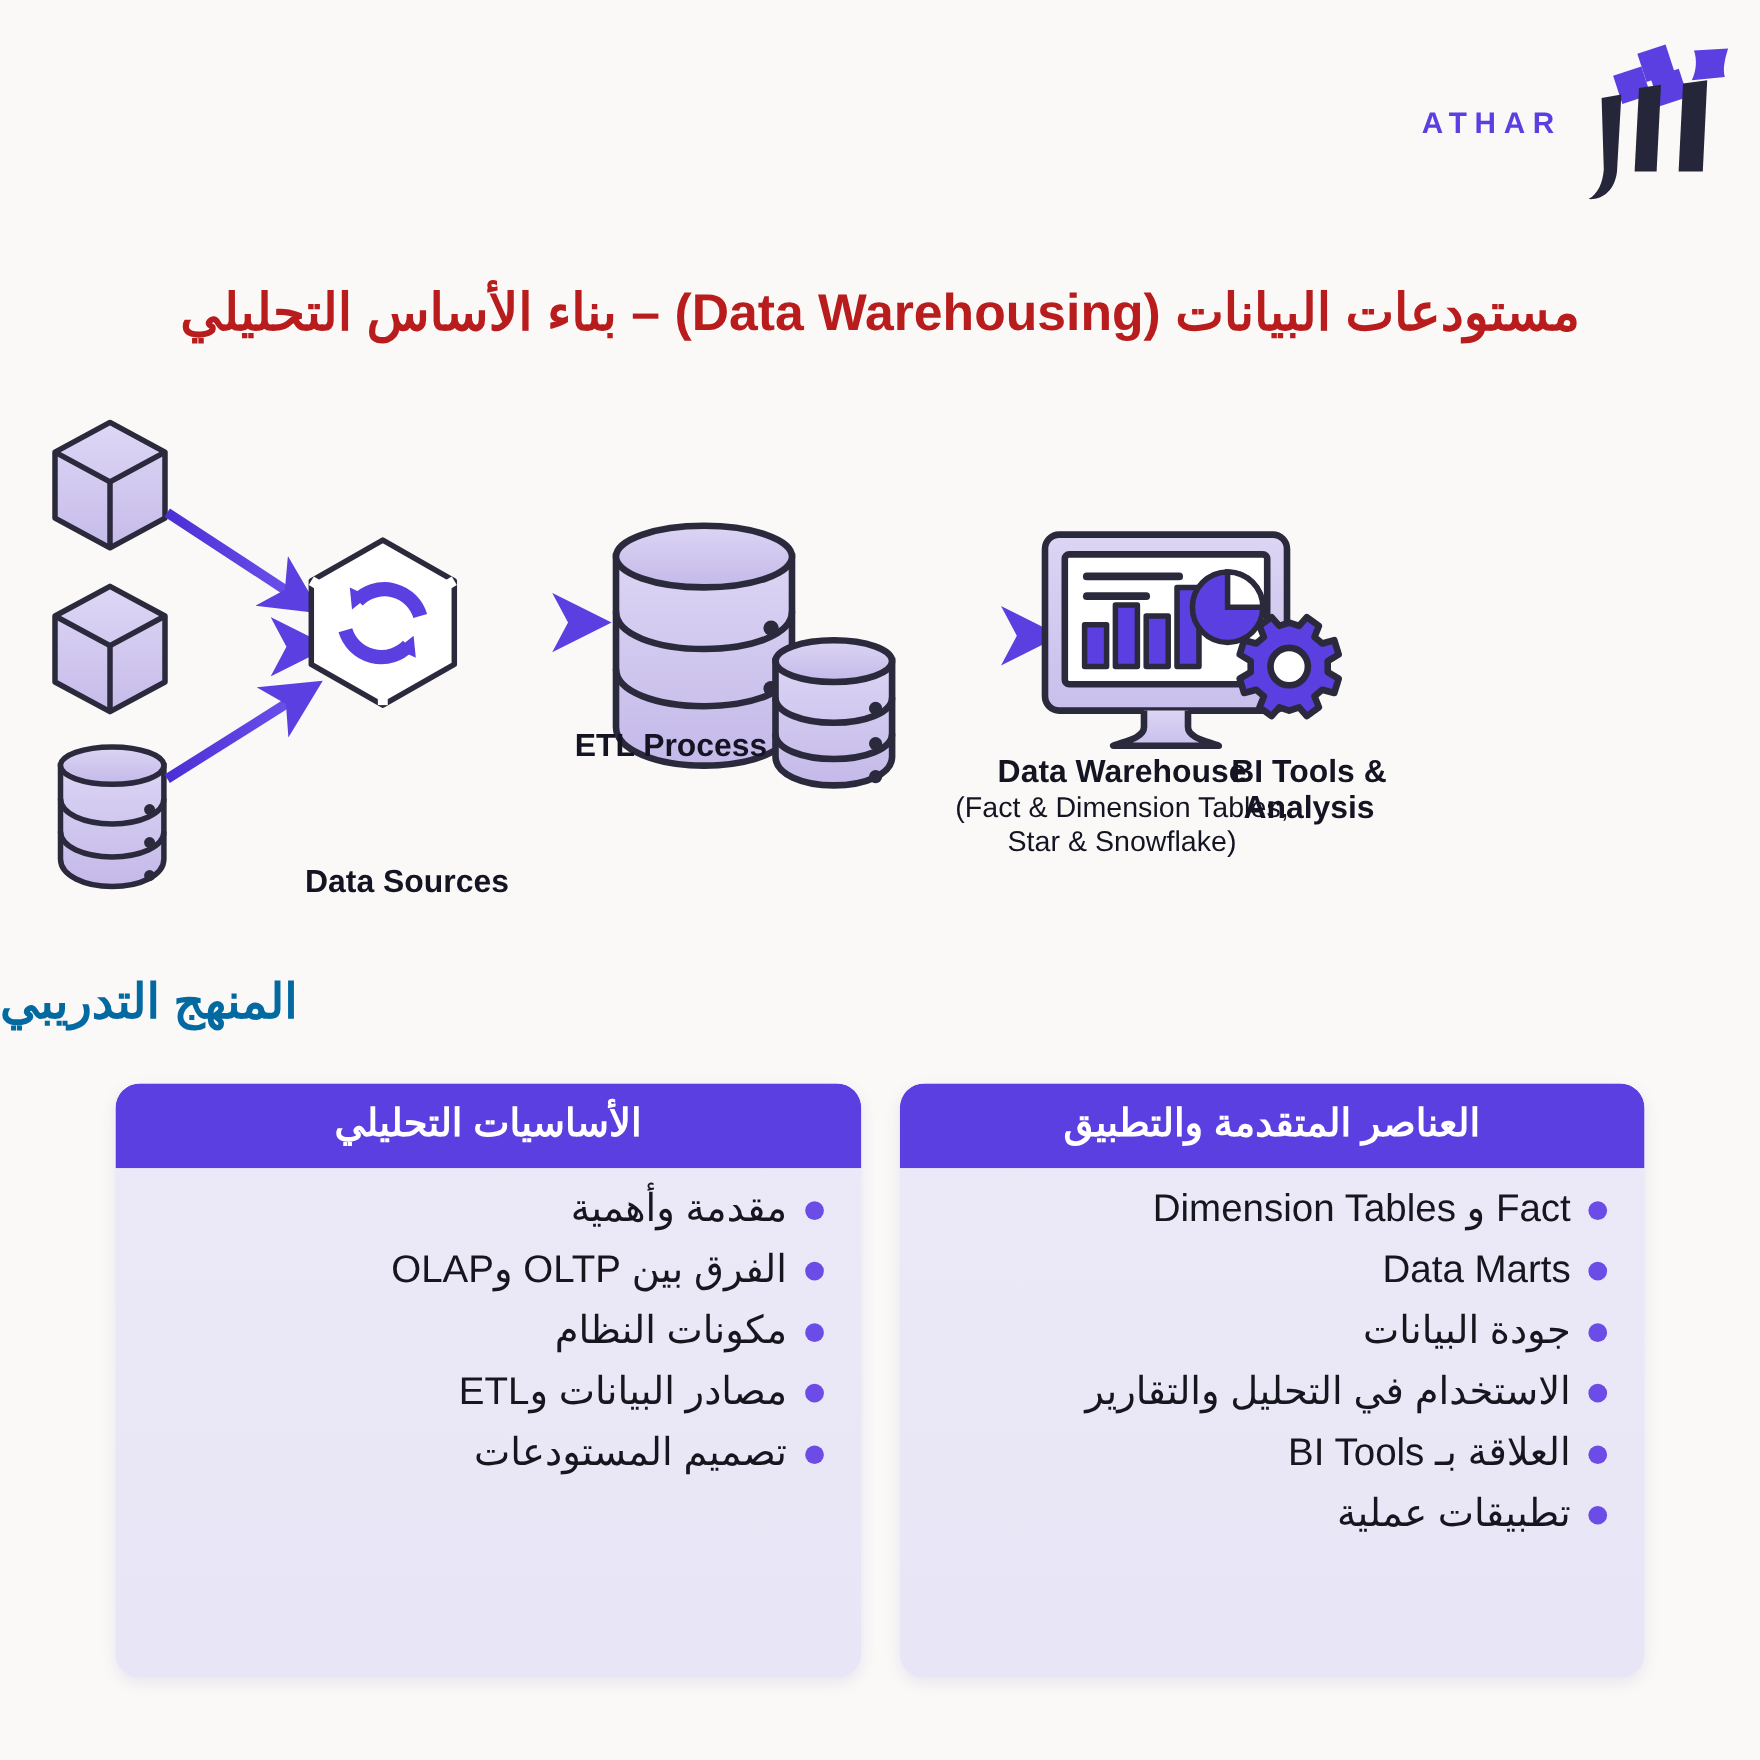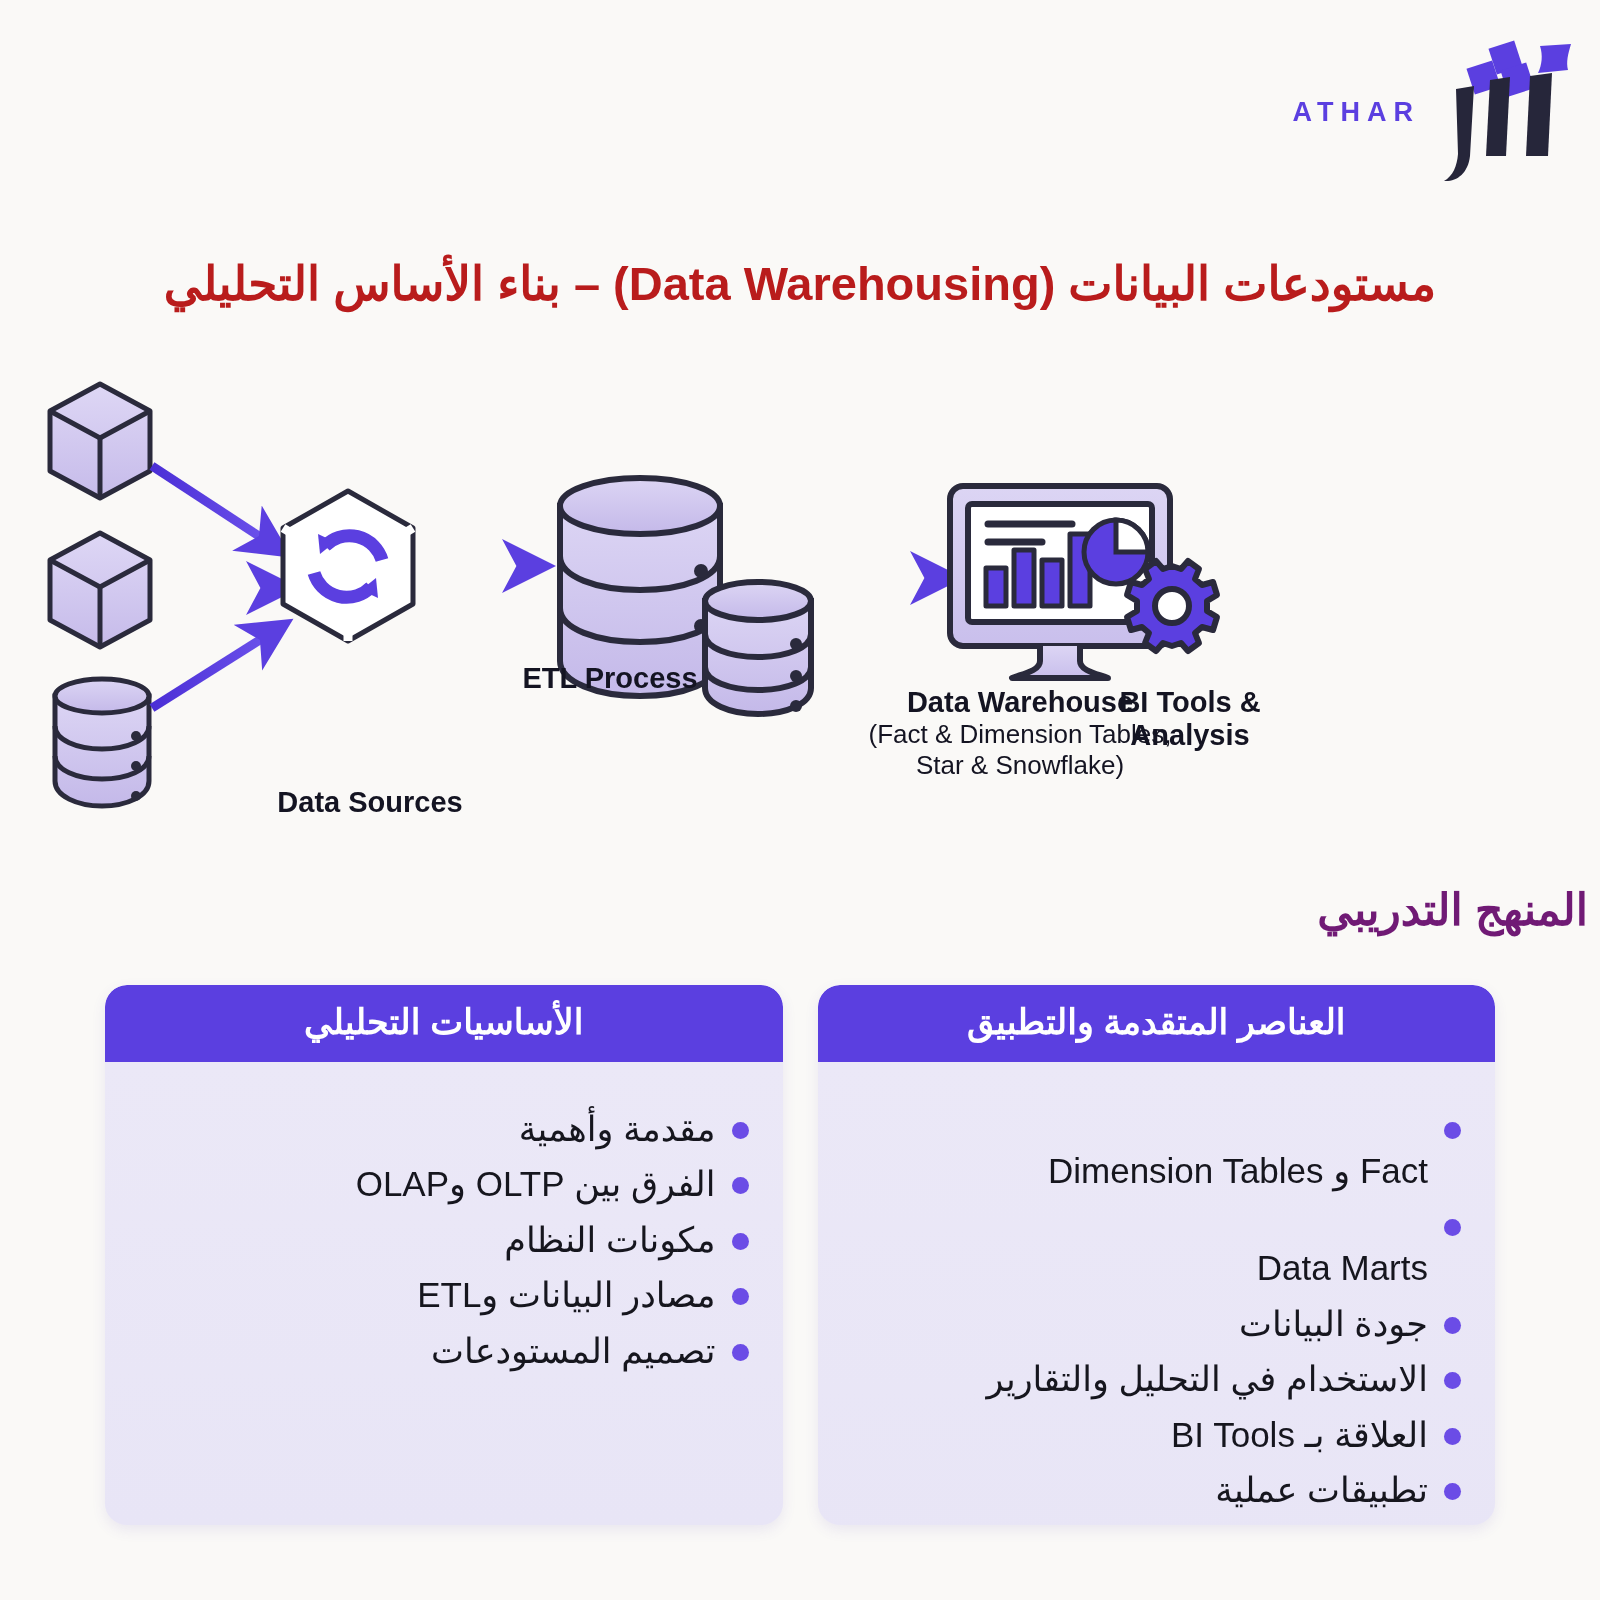--- a/index.html
+++ b/index.html
@@ -58,25 +58,25 @@
   .dg-label .l1{ font-weight:bold; font-size:29px; line-height:1.14; white-space:nowrap;}
   .dg-label .l2{ font-weight:normal; font-size:26px; line-height:1.18; }
 
   #lbl-sources{ left:190px; top:430px; width:360px; }
   #lbl-etl    { left:430px; top:306px; width:360px; }
   #lbl-dw     { left:700px; top:330px; width:640px; }
   #lbl-bi     { left:1010px; top:330px; width:360px; }
 
   
   .section-heading{
-    position:absolute; top:884px; left:0; right:12px;
-    text-align:right;
+    position:absolute; top:884px; left:0; right:0;
+    text-align:left;
     font-size:44px;
     font-weight:bold;
-    color:#701a75;
+    color:#0369a1;
     direction:rtl;
   }
 
   
   .cards{
     position:absolute; top:985px; left:105px;
     width:1390px; height:540px;
     display:flex; flex-direction:row-reverse;
     gap:35px;
     direction:rtl;
@@ -95,21 +95,21 @@
     font-size:35px;
     font-weight:bold;
     text-align:center;
     padding:18px 16px 20px;
     line-height:1.1;
     border-radius:22px 22px 0 0;
   }
   .card-body{
     flex:1;
     background:linear-gradient(180deg,#EBE8F7 0%,#E8E5F6 100%);
-    padding:44px 34px 30px;
+    padding:14px 34px 30px;
   }
   .card-list{ list-style:none; }
   .card-list li{
     display:flex;
     flex-direction:row;
     align-items:flex-start;
     justify-content:flex-start;
     gap:16px;
     margin-bottom:10px;
     direction:rtl;
@@ -121,21 +121,21 @@
     background:#6B4CE6;
     margin-top:16px;
   }
   .li-text{
     font-size:35px;
     color:#16161E;
     line-height:1.30;
     text-align:right;
     flex:1;
   }
-  .ltr-item .li-text{ direction:rtl;margin-top:42px; }
+  .ltr-item .li-text{ direction:rtl; }
 </style>
 </head>
 <body>
 
 <div class="logo-wrap">
   <div class="logo-mark">
     <svg width="180" height="150" viewBox="0 0 180 150" xmlns="http://www.w3.org/2000/svg">
 
       <g fill="#5B3FE0">
         <rect x="72" y="8" width="27" height="27" transform="rotate(-18 85.5 21.5)"></rect>

